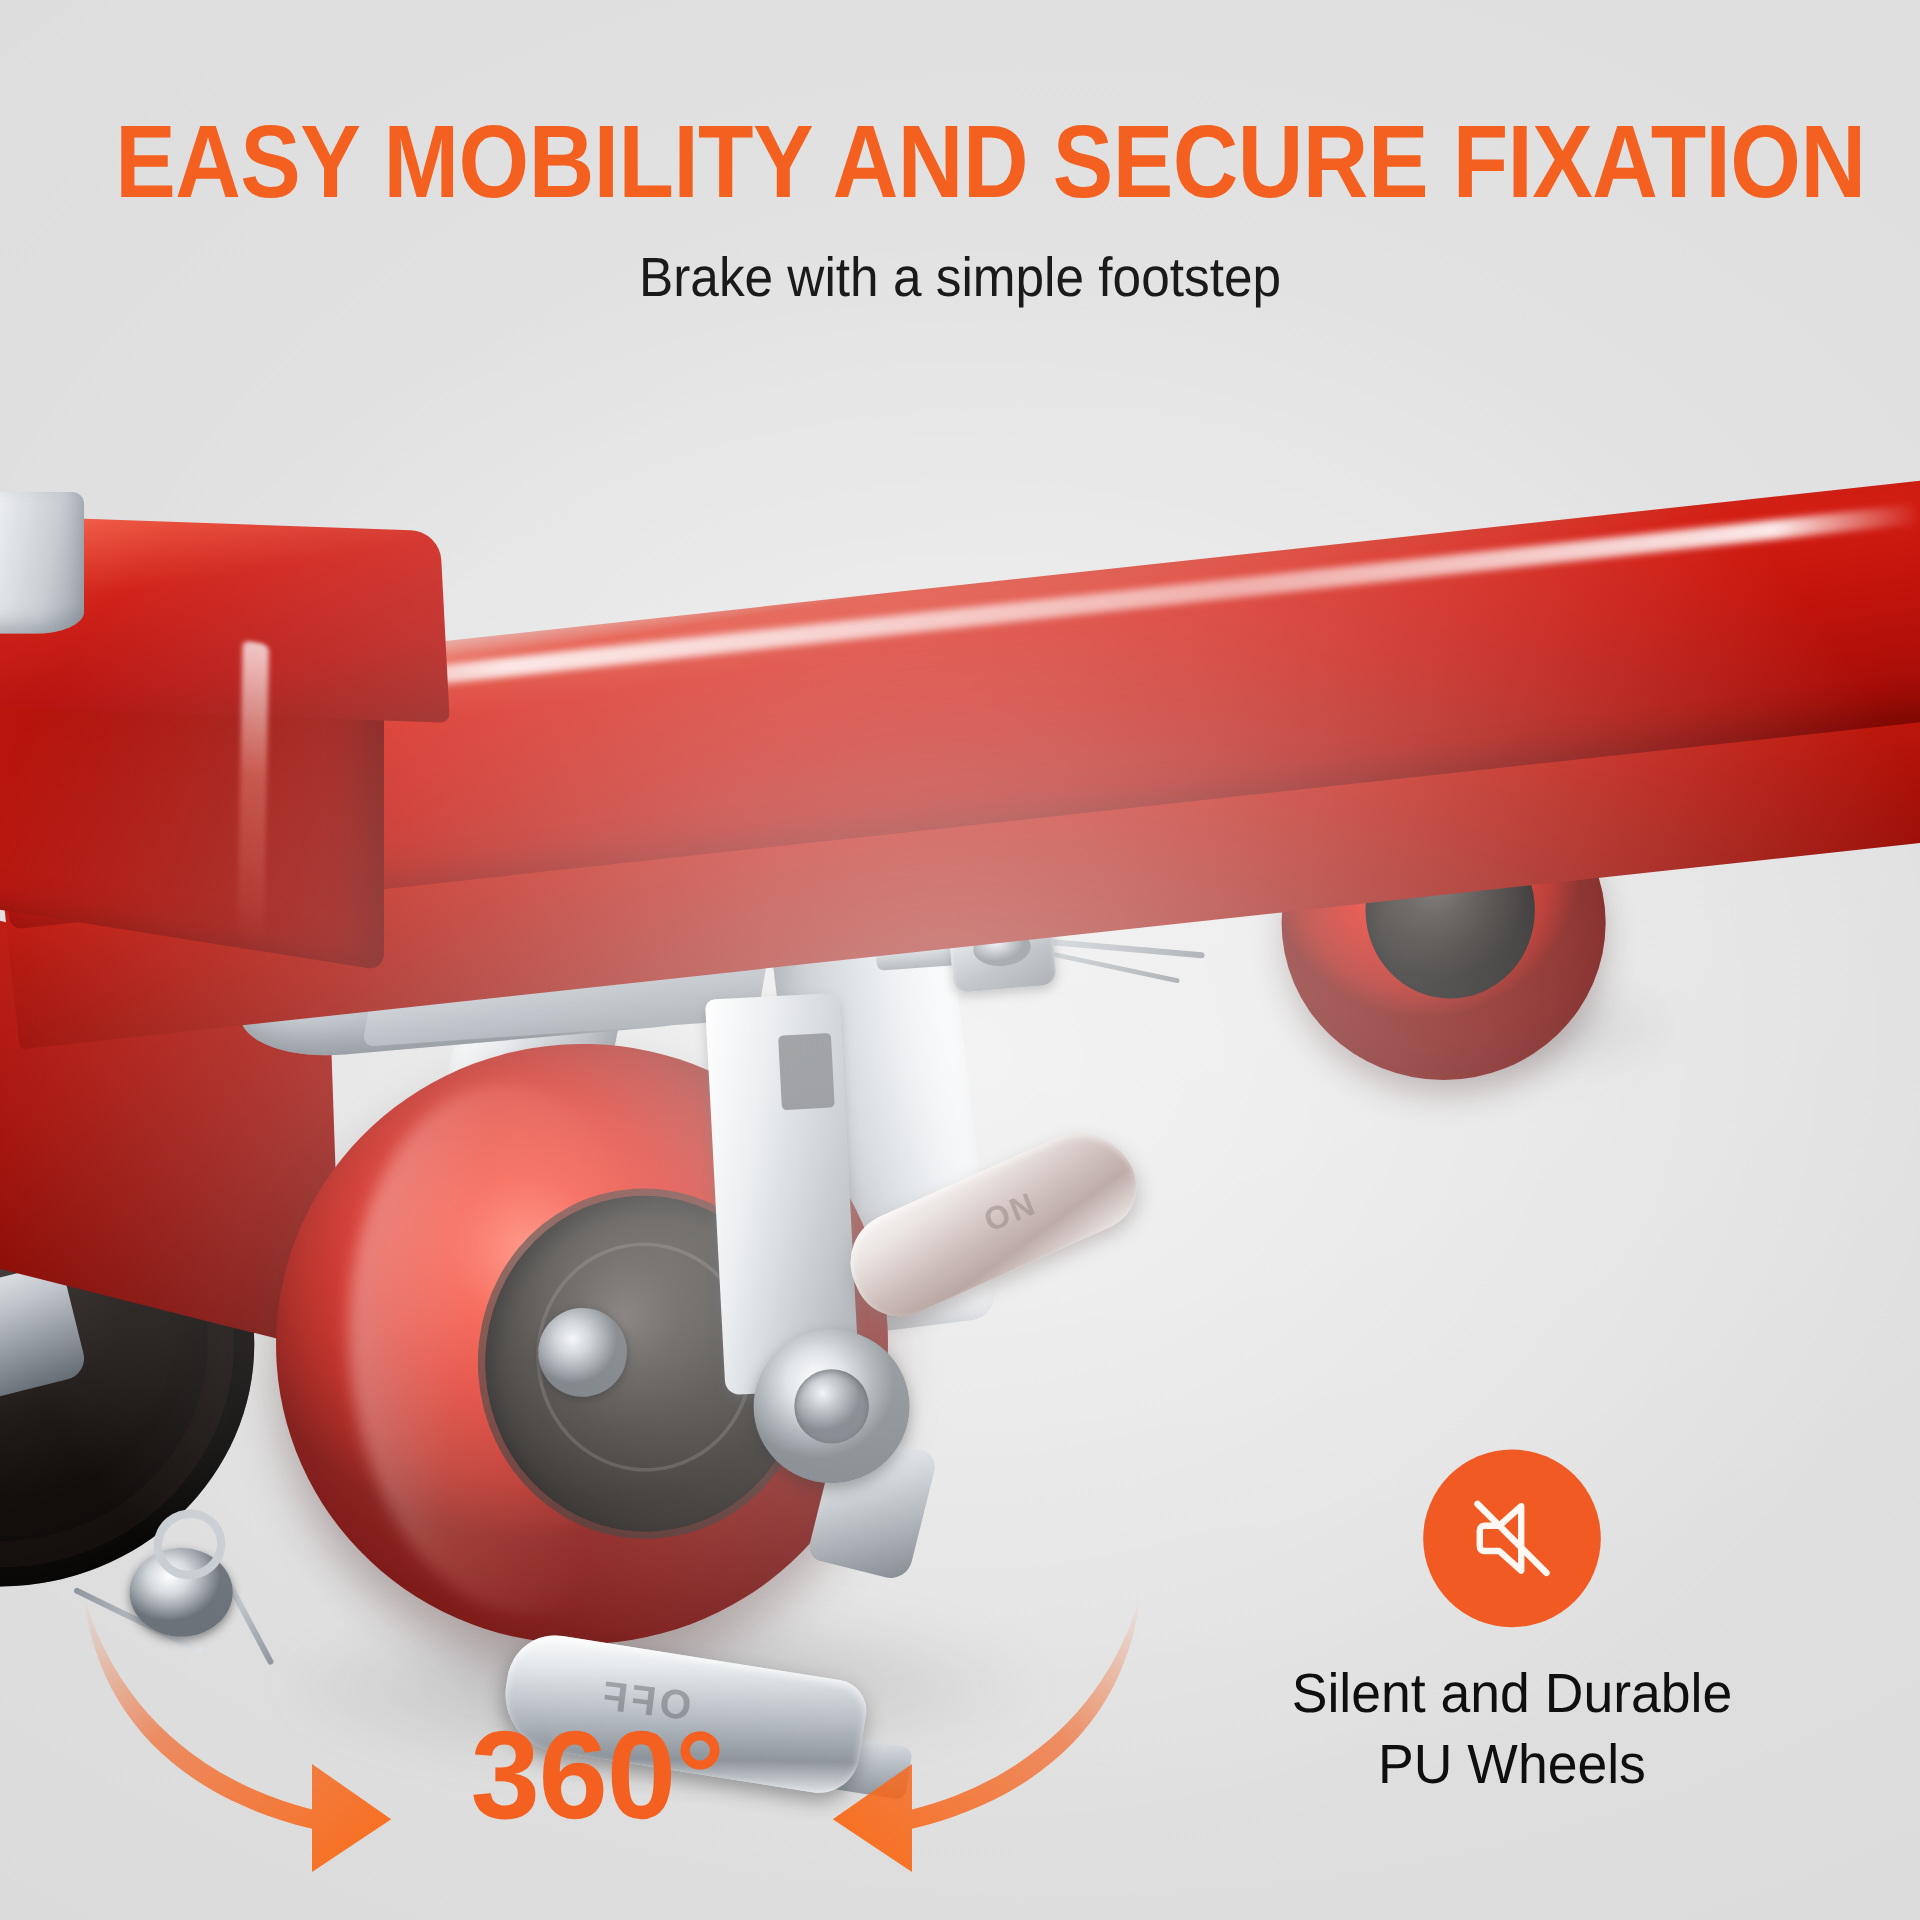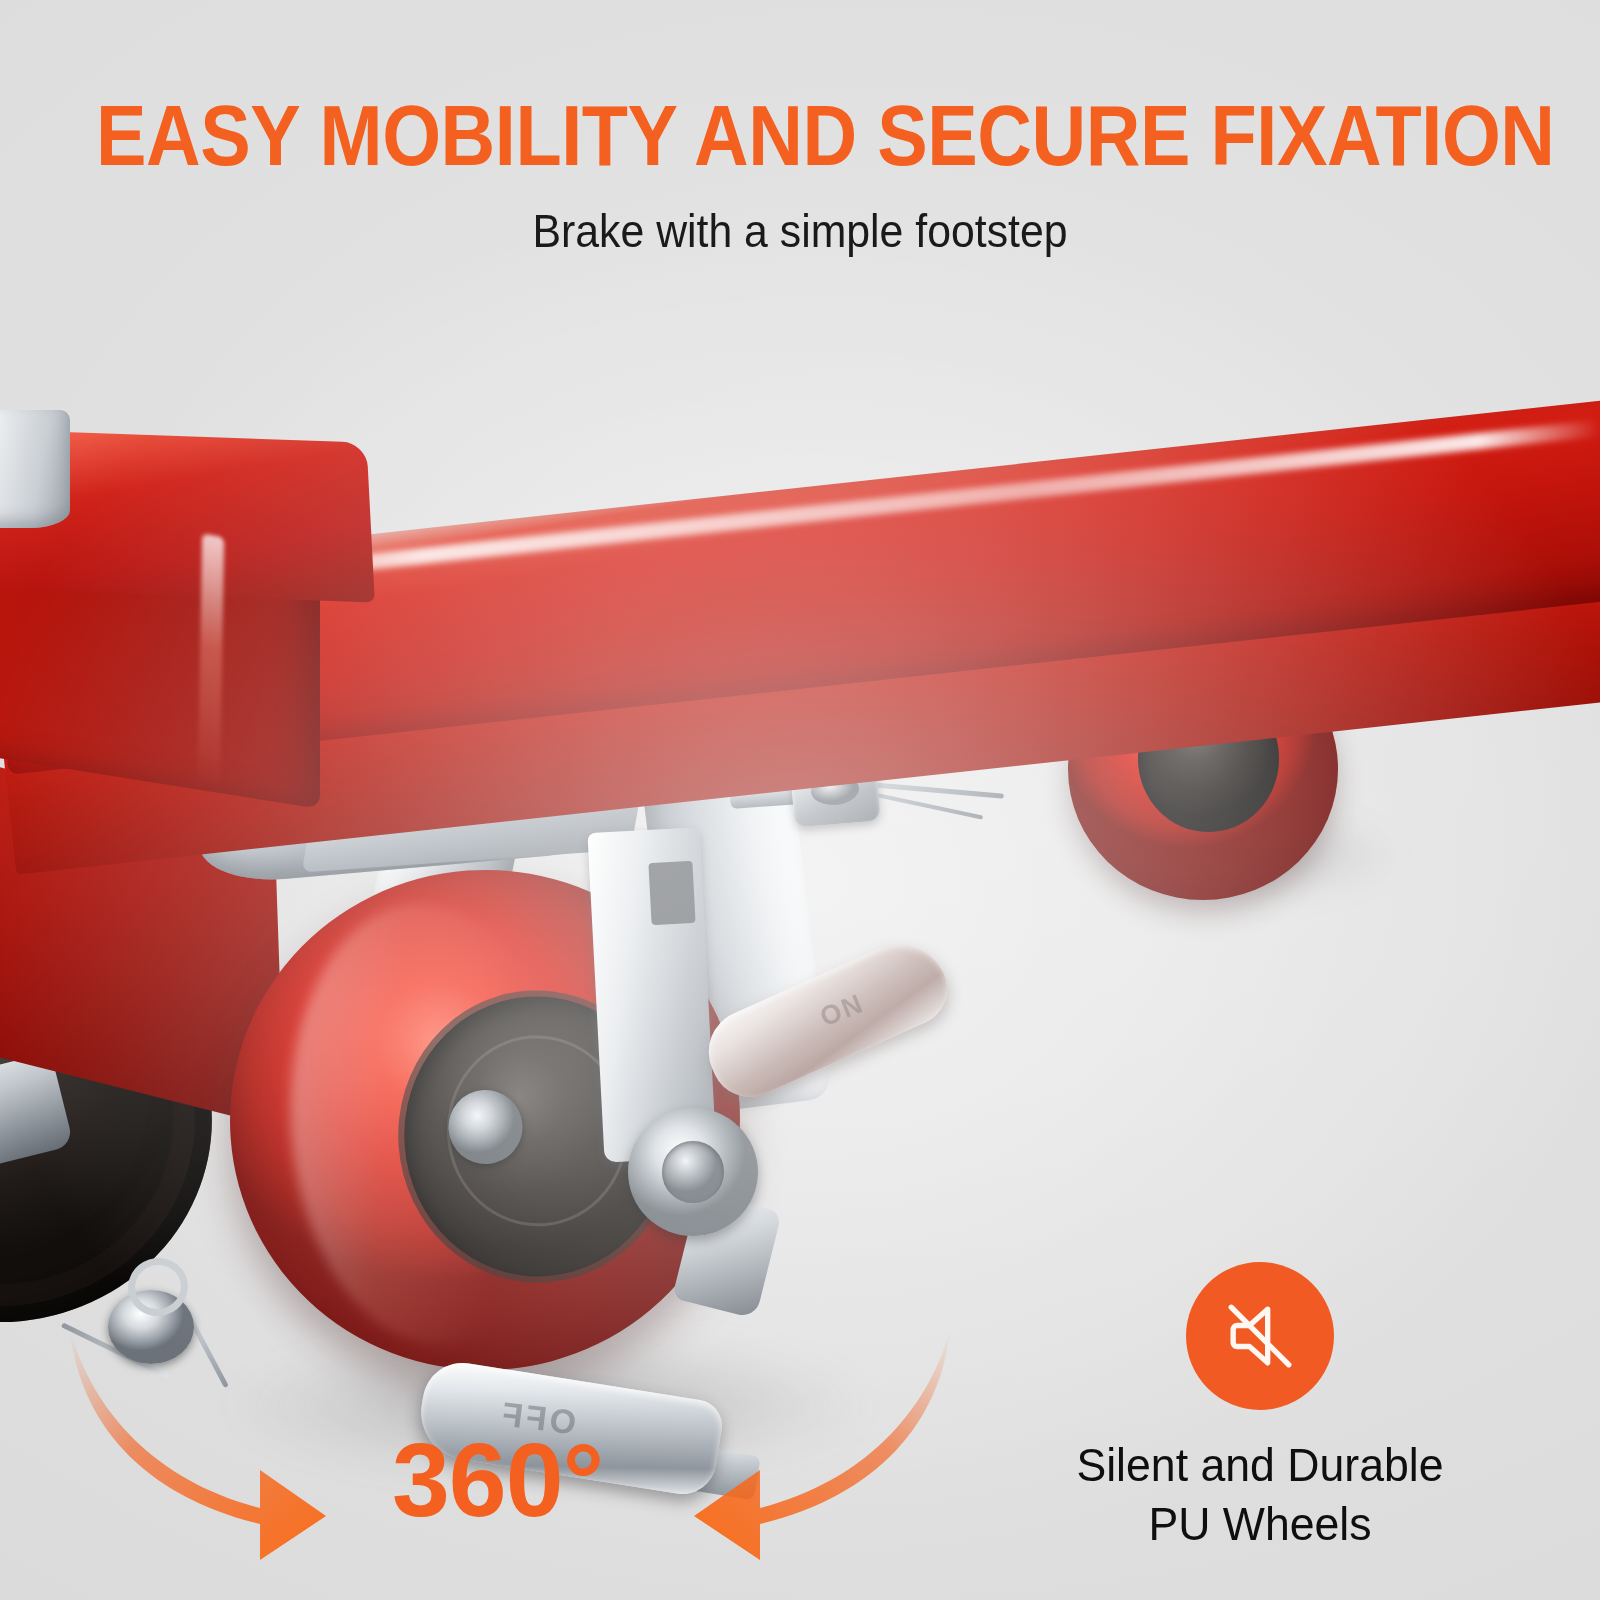--- a/index.html
+++ b/index.html
@@ -644,21 +644,21 @@
     justify-content: center;
   }
   .feature-text {
     color: #0f0f0f;
     font-size: 46px;
     line-height: 1.28;
     font-weight: 400;
     transform: scaleX(0.97);
   }
   #feature-brake { left: 960px; top: 862px; }
-  #feature-silent { left: 960px; top: 1262px; text-align: center; }
+  #feature-silent { left: 960px; top: 1208px; text-align: center; }
 </style>
 </head>
 <body>
 
 <div id="canvas">
 
   <div class="bg-base"></div>
 
   <div class="photo">
 

